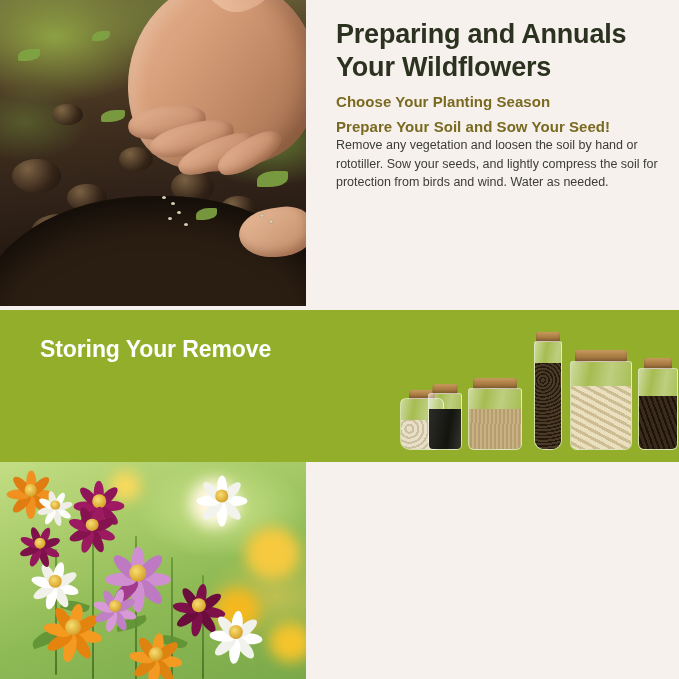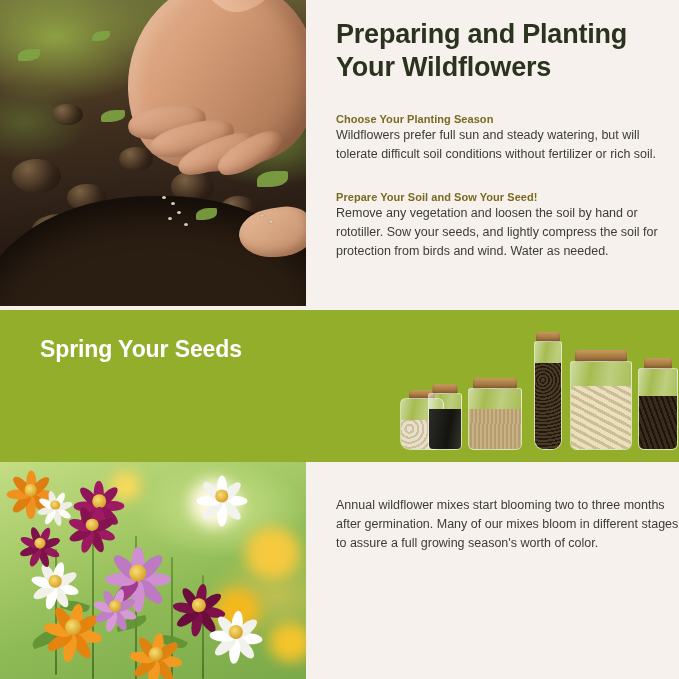--- a/index.html
+++ b/index.html
@@ -78,21 +78,21 @@
     position:absolute; border-radius:60% 10% 60% 10%;
     background:#7fa543; opacity:.9; filter:blur(.6px);
   }
 
   .s1-text { position:absolute; left:336px; top:0; width:343px; height:310px; padding-top:18px; }
   .h-main {
     font-size:27px; line-height:1.24; font-weight:700; color:#2c3220;
     letter-spacing:-0.2px;
   }
   .sub-head {
-    font-size:11px; font-weight:700; color:#7a6a21; margin-top:28px; letter-spacing:.05px;
+    font-size:15px; font-weight:700; color:#7a6a21; margin-top:8px; letter-spacing:.05px;
   }
   .body-txt {
     font-size:12.5px; line-height:1.50; color:#3c3c37; margin-top:1px;
   }
 
   
   .sec2 {
     position:absolute; left:0; top:310px; width:679px; height:152px;
     background:#93AE2B;
   }
@@ -197,34 +197,33 @@
       <div class="seed-dot" style="left:53%; top:64%;"></div>
       <div class="seed-dot" style="left:56%; top:66%;"></div>
       <div class="seed-dot" style="left:58%; top:69%;"></div>
       <div class="seed-dot" style="left:55%; top:71%;"></div>
       <div class="seed-dot" style="left:60%; top:73%;"></div>
       <div class="seed-dot" style="left:85%; top:70%;"></div>
       <div class="seed-dot" style="left:88%; top:72%;"></div>
     </div>
 
     <div class="s1-text">
-      <div class="h-main">Preparing and Planting Your Wildflowers</div>
+      <div class="h-main">Preparing and Annuals Your Wildflowers</div>
 
       <div class="sub-head">Choose Your Planting Season</div>
 
-      <div class="body-txt">Wildflowers prefer full sun and steady watering, but will tolerate difficult soil conditions without fertilizer or rich soil.</div>
 
       <div class="sub-head">Prepare Your Soil and Sow Your Seed!</div>
       <div class="body-txt">Remove any vegetation and loosen the soil by hand or rototiller. Sow your seeds, and lightly compress the soil for protection from birds and wind. Water as needed.</div>
     </div>
   </div>
 
   <div class="sec2">
     <div class="s2-text">
-      <div class="h-green">Spring Your Seeds</div>
+      <div class="h-green">Storing Your Remove</div>
     </div>
 
     <div class="jars">
 
       <div class="jar" style="left:14px; width:44px; height:60px;">
         <div class="cork" style="width:26px; height:9px; top:0;"></div>
         <div class="glass" style="height:52px; border-radius:6px 6px 10px 10px;">
           <div class="fill" style="height:58%; background:repeating-radial-gradient(circle at 20% 30%, #e7dfc8 0 3px, #cdc0a0 3px 5px), #ddd3b6;"></div>
         </div>
       </div>
@@ -438,17 +437,16 @@
         <div class="petal" style="background:#eeeee7; transform:rotate(165deg) translateX(6%);"></div>
         <div class="petal" style="background:#fdfdfa; transform:rotate(210deg) translateX(6%);"></div>
         <div class="petal" style="background:#eeeee7; transform:rotate(255deg) translateX(6%);"></div>
         <div class="petal" style="background:#fdfdfa; transform:rotate(300deg) translateX(6%);"></div>
         <div class="petal" style="background:#eeeee7; transform:rotate(345deg) translateX(6%);"></div>
         <div class="core"></div>
       </div>
     </div>
 
     <div class="s3-text">
-      <div class="body-txt" style="margin-top:16px;">Annual wildflower mixes start blooming two to three months after germination. Many of our mixes bloom in different stages to assure a full growing season's worth of color.</div>
     </div>
   </div>
 
 </div>
 
 </body></html>

